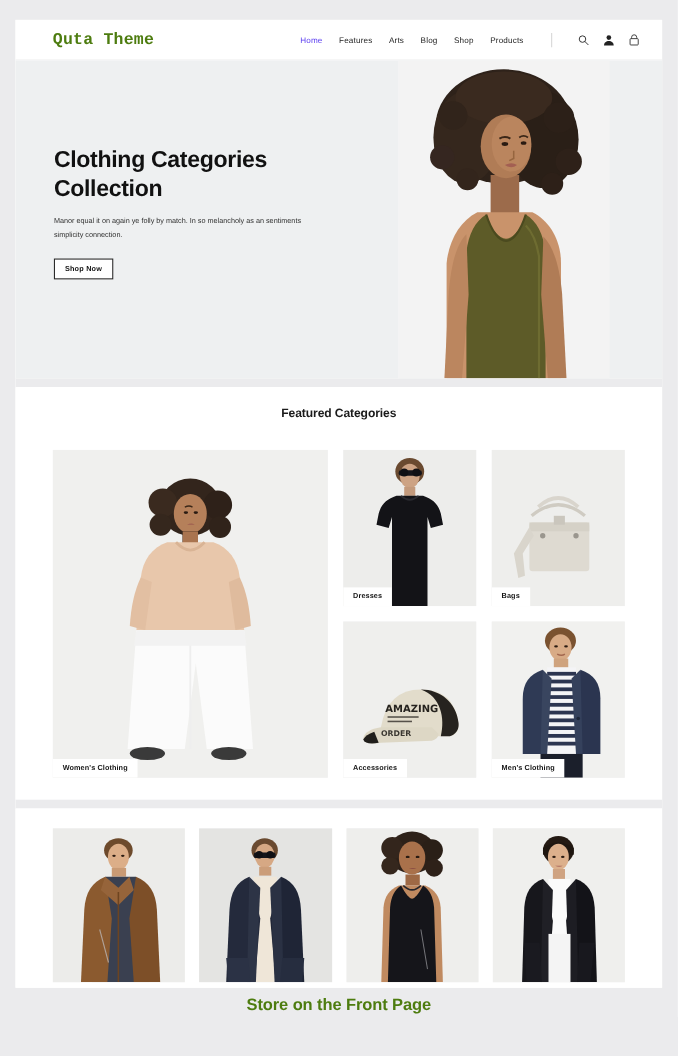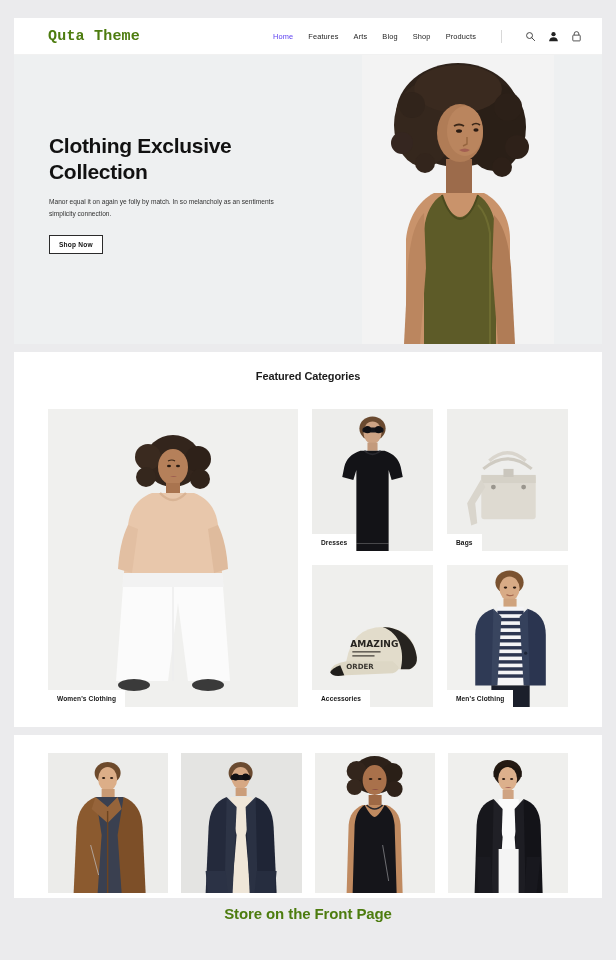--- a/index.html
+++ b/index.html
@@ -161,21 +161,21 @@
                 <rect x="2.6" y="6" width="10.8" height="8.4" rx="1" fill="none" stroke="#333" stroke-width="1.2"></rect>
               </svg>
           </span>
         </div>
       </div>
     </div>
 
     <div class="hero">
       <div class="hero-copy">
         <div class="hero-title">
-          <div>Clothing Exclusive</div>
+          <div>Clothing Categories</div>
           <div>Collection</div>
         </div>
         <div class="hero-sub">Manor equal it on again ye folly by match. In so melancholy as an sentiments simplicity connection.</div>
         <div class="hero-btn">Shop Now</div>
       </div>
       <div class="hero-photo">
         <svg viewBox="0 0 192 289" preserveAspectRatio="xMidYMid slice">
           <rect width="192" height="289" fill="#f3f3f3"></rect>
 
           <ellipse cx="96" cy="60" rx="62" ry="52" fill="#2e221a"></ellipse>

